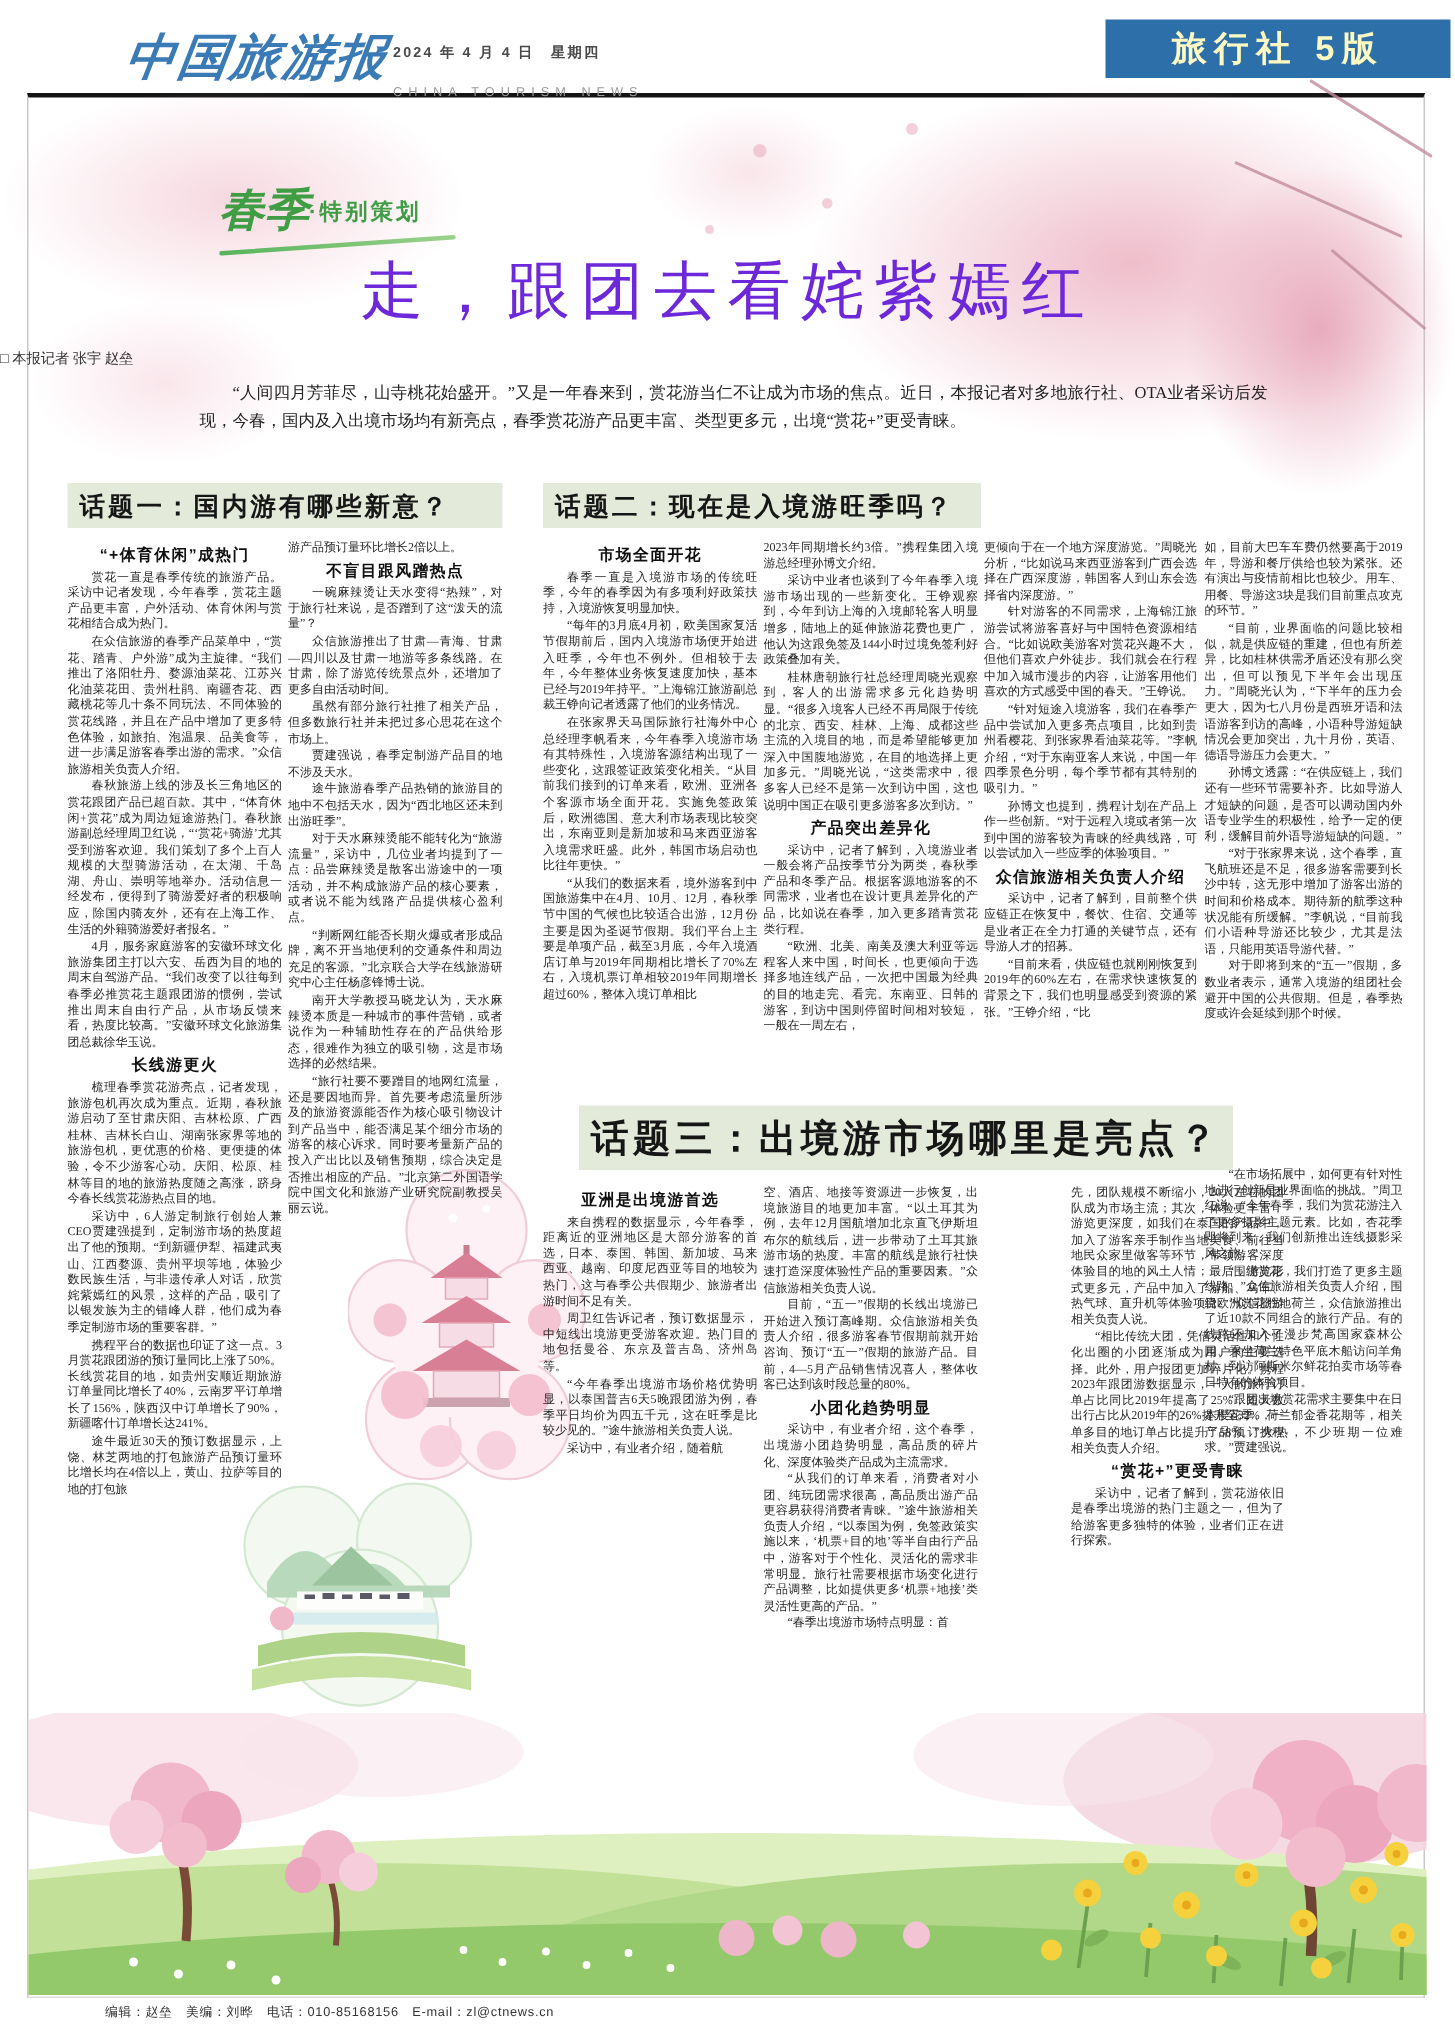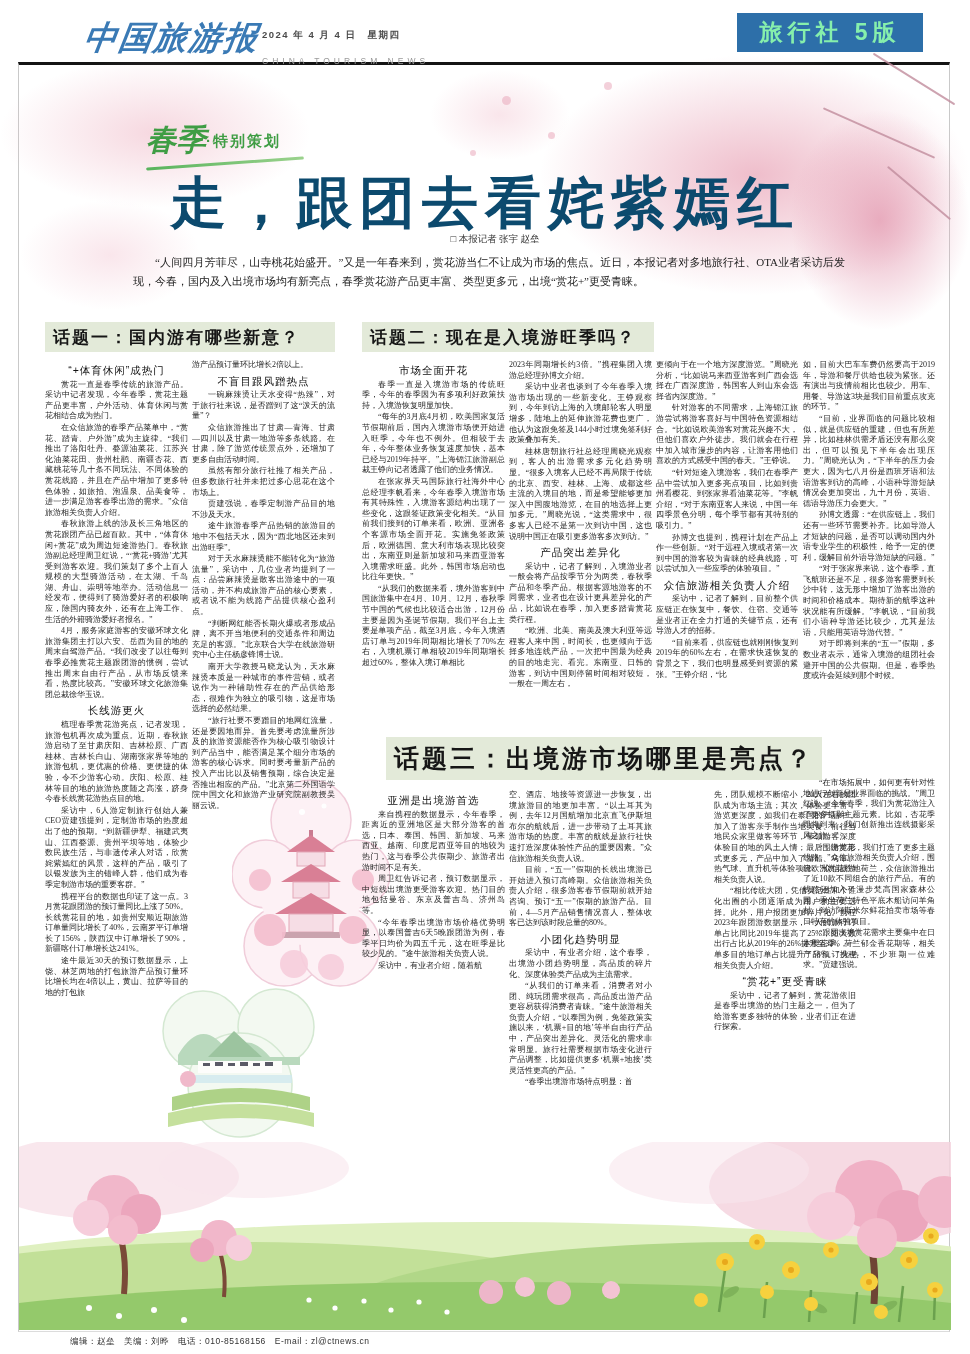--- a/index.html
+++ b/index.html
@@ -5,21 +5,21 @@
   html,body{margin:0;padding:0;background:#ffffff;}
   .page{position:relative;width:970px;height:1354px;background:#fff;overflow:hidden;
         font-family:"Liberation Serif",serif;}
   
   .logo{position:absolute;left:84px;top:16px;font-family:"DejaVu Serif",serif;font-style:italic;
         font-weight:700;font-size:33px;color:#3a7ab5;transform:skewX(-8deg);letter-spacing:2px;z-index:3;}
   .dateline{position:absolute;left:262px;top:29px;font-family:"Liberation Sans",sans-serif;
         font-size:9.5px;font-weight:700;color:#4a4a4a;letter-spacing:1.5px;z-index:3;}
   .enname{position:absolute;left:262px;top:56px;font-family:"Liberation Sans",sans-serif;
         font-size:8.5px;color:#9a9a9a;letter-spacing:4px;z-index:3;}
-  .badge{position:absolute;left:737px;top:13px;width:186px;height:39px;background:#2d6fa9;color:#86efac;
+  .badge{position:absolute;left:737px;top:13px;width:230px;height:39px;background:#2d6fa9;color:#fef9c3;
         font-family:"Liberation Sans",sans-serif;font-weight:700;font-size:23px;display:flex;
         align-items:center;justify-content:center;letter-spacing:5px;z-index:3;}
   
   .frame{position:absolute;left:18px;top:62px;width:932px;height:1270px;box-sizing:border-box;
         border-top:3px solid #141414;border-left:1px solid #c9c9c9;border-right:1px solid #c9c9c9;
         border-bottom:1px solid #dcdcdc;z-index:0;}
   
   .bl{position:absolute;border-radius:50%;z-index:1;pointer-events:none;}
   .b1{left:0;top:58px;width:310px;height:150px;background:radial-gradient(closest-side,rgba(240,190,203,.6),rgba(240,190,203,0));}
   .b2{left:540px;top:55px;width:430px;height:240px;background:radial-gradient(closest-side,rgba(236,178,194,.85),rgba(236,178,194,0));}
@@ -27,36 +27,36 @@
   .b4{left:20px;top:200px;width:180px;height:110px;background:radial-gradient(closest-side,rgba(244,205,216,.5),rgba(244,205,216,0));}
   .b5{left:430px;top:70px;width:140px;height:90px;background:radial-gradient(closest-side,rgba(242,198,210,.45),rgba(242,198,210,0));}
   .dot{position:absolute;border-radius:50%;background:rgba(233,170,188,.55);z-index:1;}
   .branch{position:absolute;background:#c08c9c;opacity:.8;z-index:1;border-radius:2px;}
   .tag{position:absolute;left:146px;top:120px;z-index:3;color:#3f9d44;}
   .tag .big{font-family:"DejaVu Serif",serif;font-style:italic;font-weight:700;font-size:30px;}
   .tag .rest{font-family:"Liberation Sans",sans-serif;font-weight:700;font-size:15px;letter-spacing:2px;vertical-align:4px;}
   .tag .underline{display:block;width:158px;height:3px;background:linear-gradient(90deg,#58b35c,#9bd28d);
         transform:rotate(-4deg);margin-top:1px;border-radius:2px;}
   .headline{position:absolute;left:0;right:0;top:166px;text-align:center;font-family:"DejaVu Serif",serif;
-        font-weight:700;font-size:56px;letter-spacing:7px;color:#0c4a6e;z-index:3;}
-  .byline{position:absolute;left:0;right:0;top:233px;text-align:center;font-size:9.5px;color:#333;z-index:3;padding-left:20px;}
+        font-weight:400;font-size:42px;letter-spacing:7px;color:#6d28d9;z-index:3;}
+  .byline{position:absolute;left:0;right:0;top:233px;text-align:left;font-size:9.5px;color:#333;z-index:3;}
   .intro{position:absolute;left:133px;top:253px;width:712px;font-size:11px;line-height:19px;color:#222;
         text-align:justify;text-indent:2em;z-index:3;}
   
   .th{position:absolute;background:#e3ead9;font-family:"Liberation Sans",sans-serif;font-weight:700;
         color:#161616;display:flex;align-items:center;padding:0 8px;box-sizing:border-box;z-index:3;}
   .th1{left:45px;top:322px;width:290px;height:30px;font-size:17px;letter-spacing:2px;}
   .th2{left:362px;top:322px;width:292px;height:30px;font-size:17px;letter-spacing:2px;}
   .th3{left:362px;top:737px;width:436px;height:43px;font-size:25px;letter-spacing:3px;margin-left:24px;}
   
   .col{position:absolute;z-index:2;font-size:8px;line-height:10.6px;text-align:justify;color:#262626;overflow:hidden;}
   .col p{margin:0 0 1px;text-indent:2em;}
   .col p.cont{text-indent:0;}
   .col h4{margin:5px 0 4px;text-align:center;font-family:"Liberation Sans",sans-serif;font-size:10.5px;
-        font-weight:400;color:#101010;letter-spacing:1px;}
+        font-weight:700;color:#101010;letter-spacing:1px;}
   .c10{left:45px;top:360px;width:143px;height:780px;}
   .c11{left:192px;top:360px;width:143px;height:588px;}
   .c20{left:362px;top:360px;width:143px;height:374px;}
   .c21{left:509px;top:360px;width:143px;height:374px;}
   .c22{left:656px;top:360px;width:142px;height:372px;}
   .c23{left:803px;top:360px;width:132px;height:358px;}
   .c30{left:362px;top:790px;width:143px;height:350px;}
   .c31{left:509px;top:790px;width:143px;height:350px;}
   .c32{left:694px;top:790px;width:142px;height:350px;margin-left:20px;}
   .c33{left:803px;top:778px;width:132px;height:362px;}
@@ -169,21 +169,21 @@
       <p>来自携程的数据显示，今年春季，距离近的亚洲地区是大部分游客的首选，日本、泰国、韩国、新加坡、马来西亚、越南、印度尼西亚等目的地较为热门，这与春季公共假期少、旅游者出游时间不足有关。</p>
       <p>周卫红告诉记者，预订数据显示，中短线出境游更受游客欢迎。热门目的地包括曼谷、东京及普吉岛、济州岛等。</p>
       <p>“今年春季出境游市场价格优势明显，以泰国普吉6天5晚跟团游为例，春季平日均价为四五千元，这在旺季是比较少见的。”途牛旅游相关负责人说。</p>
       <p>采访中，有业者介绍，随着航</p>
     </div>
   <div class="col c31">
       <p class="cont">空、酒店、地接等资源进一步恢复，出境旅游目的地更加丰富。“以土耳其为例，去年12月国航增加北京直飞伊斯坦布尔的航线后，进一步带动了土耳其旅游市场的热度。丰富的航线是旅行社快速打造深度体验性产品的重要因素。”众信旅游相关负责人说。</p>
       <p>目前，“五一”假期的长线出境游已开始进入预订高峰期。众信旅游相关负责人介绍，很多游客春节假期前就开始咨询、预订“五一”假期的旅游产品。目前，4—5月产品销售情况喜人，整体收客已达到该时段总量的80%。</p>
       <h4>小团化趋势明显</h4>
       <p>采访中，有业者介绍，这个春季，出境游小团趋势明显，高品质的碎片化、深度体验类产品成为主流需求。</p>
-      <p>“从我们的订单来看，消费者对小团、纯玩团需求很高，高品质出游产品更容易获得消费者青睐。”途牛旅游相关负责人介绍，“以泰国为例，免签政策实施以来，‘机票+目的地’等半自由行产品中，产品突出差异化、灵活化的需求非常明显。旅行社需要根据市场变化进行产品调整，比如提供更多‘机票+地接’类灵活性更高的产品。”</p>
+      <p>“从我们的订单来看，消费者对小团、纯玩团需求很高，高品质出游产品更容易获得消费者青睐。”途牛旅游相关负责人介绍，“以泰国为例，免签政策实施以来，‘机票+目的地’等半自由行产品中，游客对于个性化、灵活化的需求非常明显。旅行社需要根据市场变化进行产品调整，比如提供更多‘机票+地接’类灵活性更高的产品。”</p>
       <p>“春季出境游市场特点明显：首</p>
     </div>
   <div class="col c32">
       <p class="cont">先，团队规模不断缩小，20人左右的团队成为市场主流；其次，体验更丰富，游览更深度，如我们在泰国的产品中，加入了游客亲手制作当地美食、前往当地民众家里做客等环节，带领游客深度体验目的地的风土人情；最后，游览形式更多元，产品中加入了游船、马车、热气球、直升机等体验项目。”众信旅游相关负责人说。</p>
       <p>“相比传统大团，凭借灵活性和个性化出圈的小团逐渐成为用户的主要选择。此外，用户报团更加碎片化。携程2023年跟团游数据显示，一人的旅行订单占比同比2019年提高了25%，短天数出行占比从2019年的26%提升至32%，一单多目的地订单占比提升了58%。”携程相关负责人介绍。</p>
       <h4>“赏花+”更受青睐</h4>
       <p>采访中，记者了解到，赏花游依旧是春季出境游的热门主题之一，但为了给游客更多独特的体验，业者们正在进行探索。</p>
     </div>
   <div class="col c33">
       <p>“在市场拓展中，如何更有针对性地进行创新是业界面临的挑战。”周卫红说，“今年春季，我们为赏花游注入了更多摄影主题元素。比如，杏花季即将到来，我们创新推出连线摄影采风之旅。”</p>

